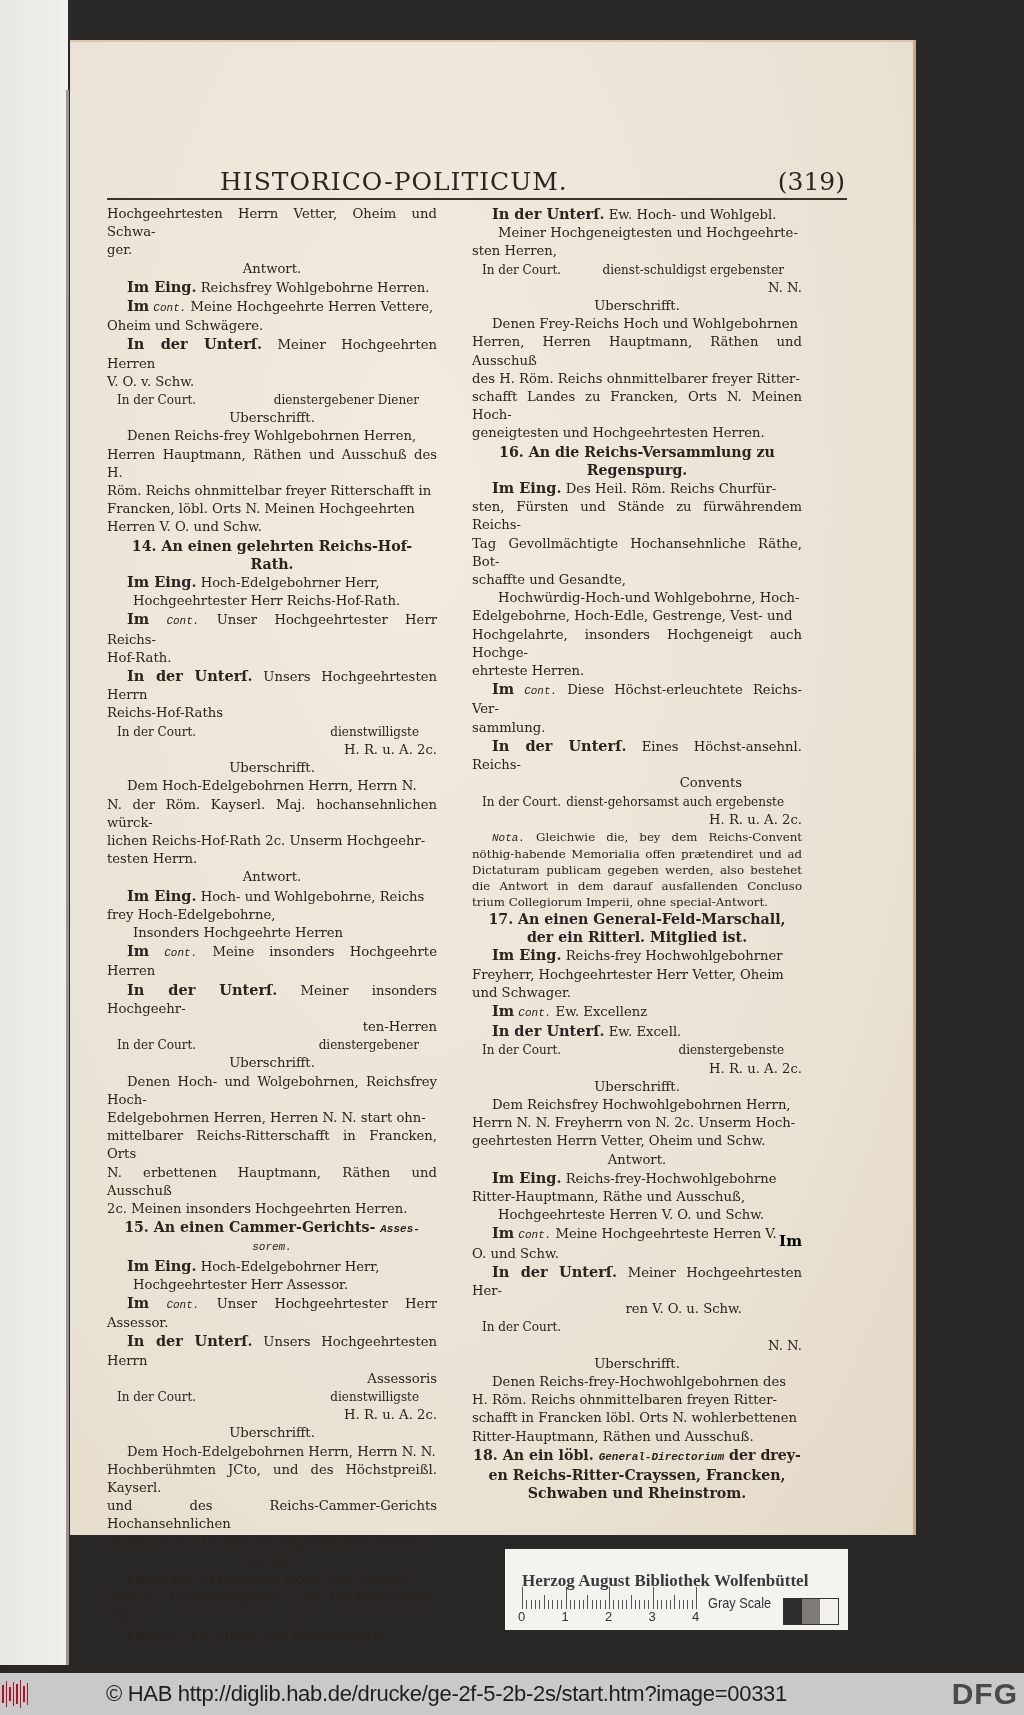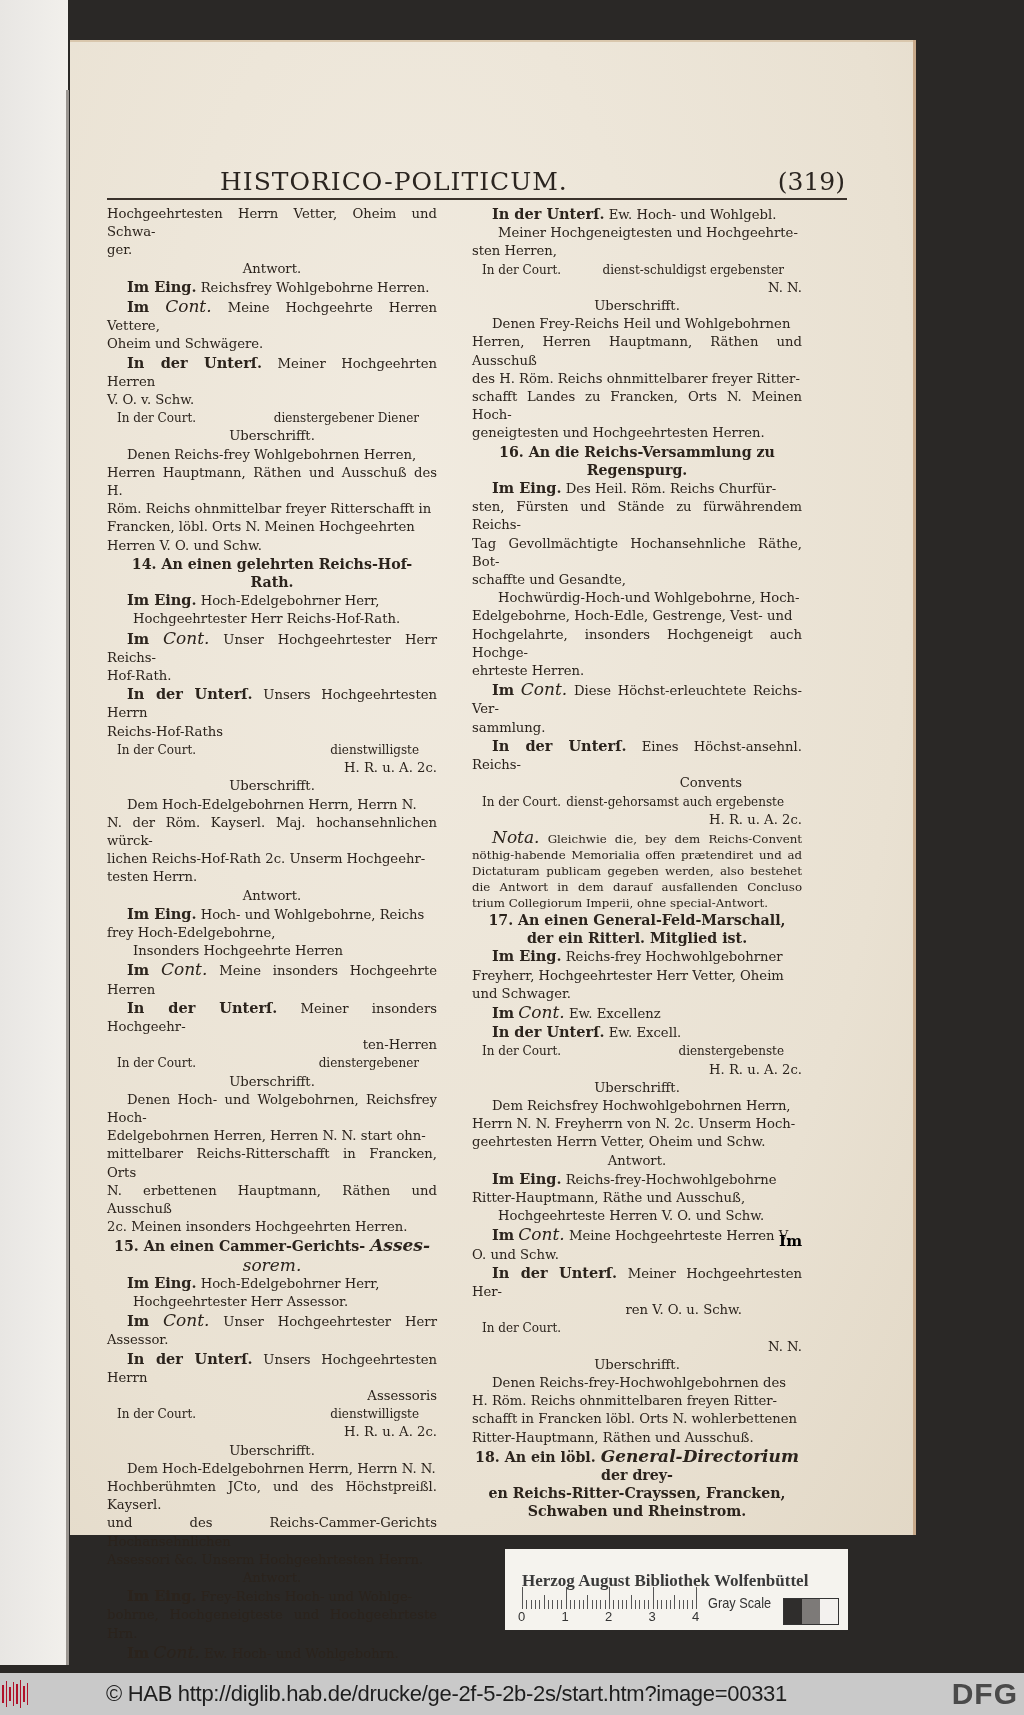--- a/index.html
+++ b/index.html
@@ -40,21 +40,21 @@
   }
   .col.left { left: 0; }
   .col.right { left: 365px; }
   .col p { margin: 0; text-align: justify; }
   .c { text-align: center !important; }
   .r { text-align: right !important; }
   .ind { text-indent: 20px; }
   .ind2 { padding-left: 26px; }
   .b { font-weight: bold; font-size: 14.2px; }
   .lbl { font-weight: bold; font-size: 14.5px; }
-  .it { font-style: italic; font-size: 17px; }
+  .it { font-style: italic; font-size: 11px; font-family: Liberation Mono, monospace; }
   .sig { display: flex; justify-content: space-between; font-size: 12px; }
   .sig span:first-child { padding-left: 10px; }
   .sig span:last-child { padding-right: 18px; }
   .nota { font-size: 11.8px; line-height: 16px; }
   .catch { text-align: right; font-weight: bold; font-size: 15px; }
 
   .card {
     position: absolute; left: 505px; top: 1549px; width: 343px; height: 81px;
     background: #f5f3ee; color: #333;
   }
@@ -168,21 +168,21 @@
     <div class="col right" id="col-right">
         <p class="ind"><span class="lbl">In der Unterſ.</span> <span>Ew. Hoch- und Wohlgebl.</span></p>
         <p class="ind2"><span>Meiner Hochgeneigtesten und Hochgeehrte-</span></p>
         <p><span>sten Herren,</span></p>
         <div class="sig">
           <span>In der Court.</span>
           <span>dienst-schuldigst ergebenster</span>
         </div>
         <p class="r"><span>N. N.</span></p>
         <p class="c"><span>Uberschrifft.</span></p>
-        <p class="ind"><span>Denen Frey-Reichs Heil und Wohlgebohrnen</span></p>
+        <p class="ind"><span>Denen Frey-Reichs Hoch und Wohlgebohrnen</span></p>
         <p><span>Herren, Herren Hauptmann, Räthen und Ausschuß</span></p>
         <p><span>des H. Röm. Reichs ohnmittelbarer freyer Ritter-</span></p>
         <p><span>schafft Landes zu Francken, Orts N.  Meinen Hoch-</span></p>
         <p><span>geneigtesten und Hochgeehrtesten Herren.</span></p>
         <p class="c b"><span>16. An die Reichs-Versammlung zu</span></p>
         <p class="c b"><span>Regenspurg.</span></p>
         <p class="ind"><span class="lbl">Im Eing.</span> <span>Des Heil. Röm. Reichs Churfür-</span></p>
         <p><span>sten, Fürsten und Stände zu fürwährendem Reichs-</span></p>
         <p><span>Tag Gevollmächtigte Hochansehnliche Räthe, Bot-</span></p>
         <p><span>schaffte und Gesandte,</span></p>

